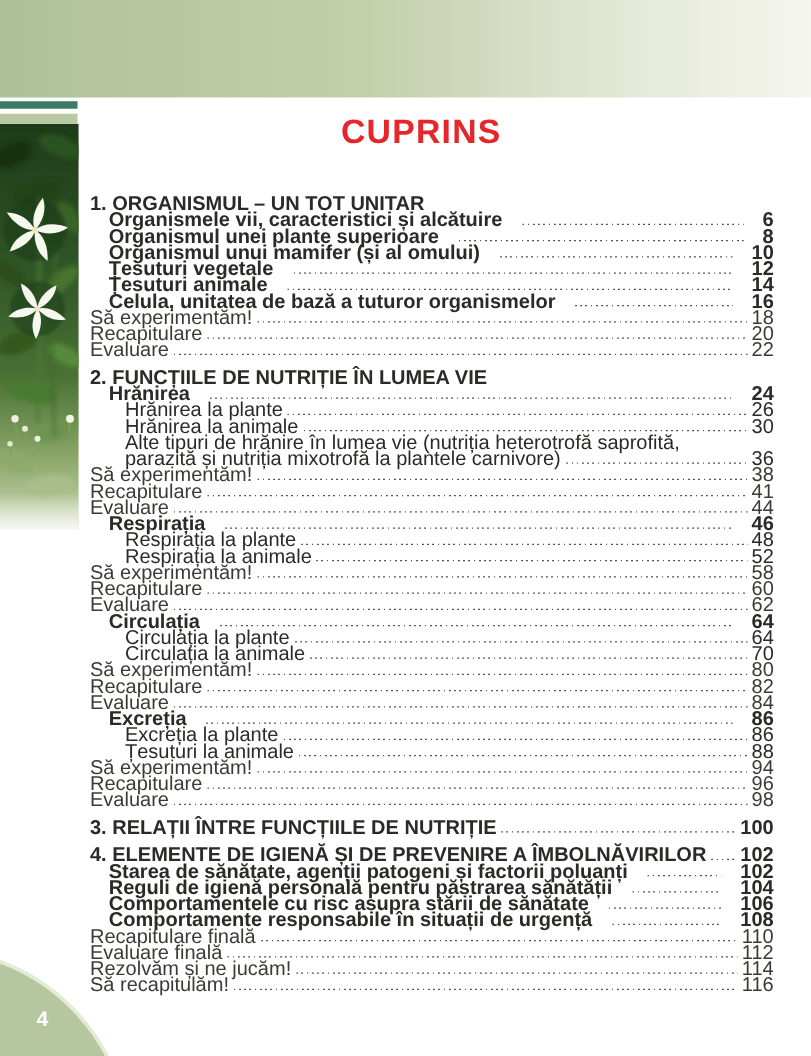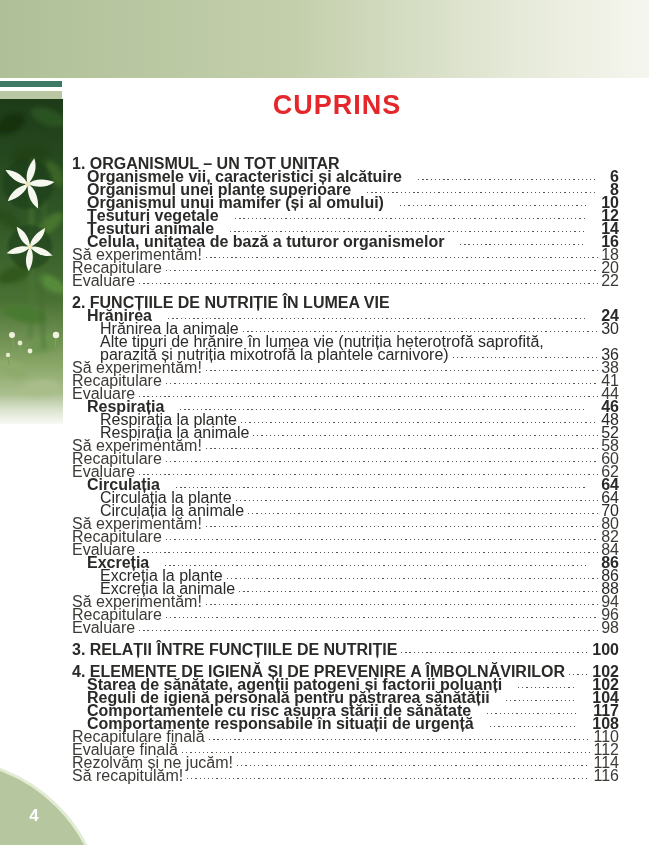--- a/index.html
+++ b/index.html
@@ -186,20 +186,25 @@
       <span class="label">2. FUNCȚIILE DE NUTRIȚIE ÎN LUMEA VIE</span>
       <span class="leader hidden"></span>
       <span class="pagenum"></span>
     </div>
     <div class="toc-row style-bold indent-1">
       <span class="label">Hrănirea</span>
       <span class="leader"></span>
       <span class="pagenum">24</span>
     </div>
     <div class="toc-row style-plain indent-2">
+      <span class="label">Hrănirea la plante</span>
+      <span class="leader"></span>
+      <span class="pagenum">26</span>
+    </div>
+    <div class="toc-row style-plain indent-2">
       <span class="label">Hrănirea la animale</span>
       <span class="leader"></span>
       <span class="pagenum">30</span>
     </div>
     <div class="toc-row style-plain indent-2">
       <span class="label">Alte tipuri de hrănire în lumea vie (nutriția heterotrofă saprofită,</span>
       <span class="leader hidden"></span>
       <span class="pagenum"></span>
     </div>
     <div class="toc-row style-plain indent-2">
@@ -286,21 +291,21 @@
       <span class="label">Excreția</span>
       <span class="leader"></span>
       <span class="pagenum">86</span>
     </div>
     <div class="toc-row style-plain indent-2">
       <span class="label">Excreția la plante</span>
       <span class="leader"></span>
       <span class="pagenum">86</span>
     </div>
     <div class="toc-row style-plain indent-2">
-      <span class="label">Excreția la animale</span>
+      <span class="label">Țesuturi la animale</span>
       <span class="leader"></span>
       <span class="pagenum">88</span>
     </div>
     <div class="toc-row style-italic indent-0">
       <span class="label">Să experimentăm!</span>
       <span class="leader"></span>
       <span class="pagenum">94</span>
     </div>
     <div class="toc-row style-italic indent-0">
       <span class="label">Recapitulare</span>
@@ -328,21 +333,21 @@
       <span class="pagenum">102</span>
     </div>
     <div class="toc-row style-bold indent-1">
       <span class="label">Reguli de igienă personală pentru păstrarea sănătății</span>
       <span class="leader"></span>
       <span class="pagenum">104</span>
     </div>
     <div class="toc-row style-bold indent-1">
       <span class="label">Comportamentele cu risc asupra stării de sănătate</span>
       <span class="leader"></span>
-      <span class="pagenum">117</span>
+      <span class="pagenum">106</span>
     </div>
     <div class="toc-row style-bold indent-1">
       <span class="label">Comportamente responsabile în situații de urgență</span>
       <span class="leader"></span>
       <span class="pagenum">108</span>
     </div>
     <div class="toc-row style-italic indent-0">
       <span class="label">Recapitulare finală</span>
       <span class="leader"></span>
       <span class="pagenum">110</span>

